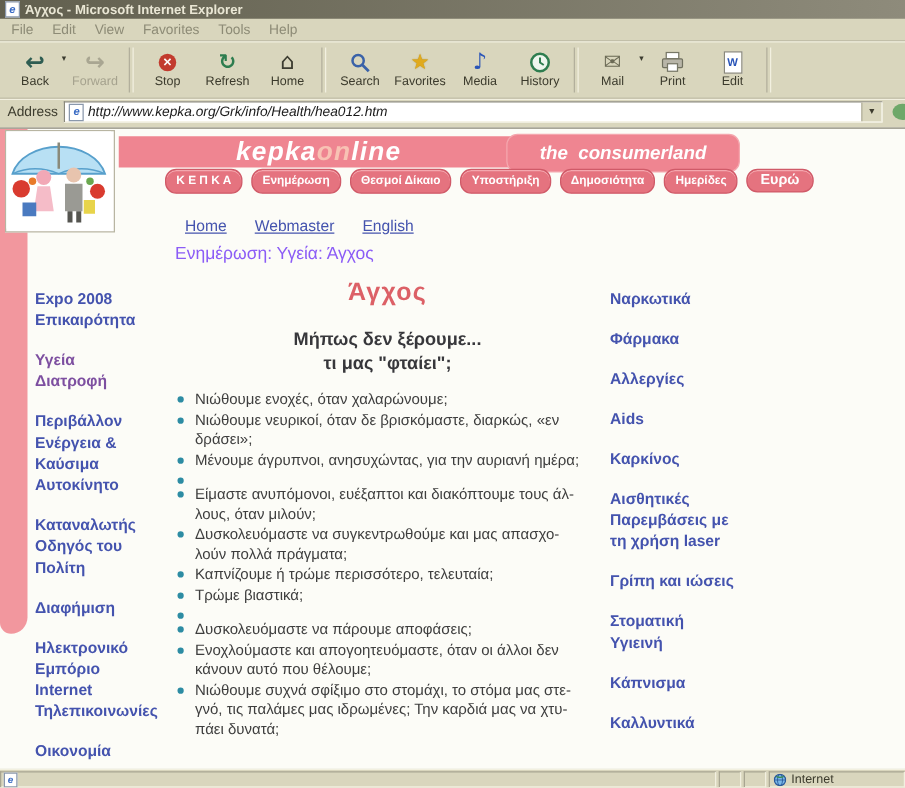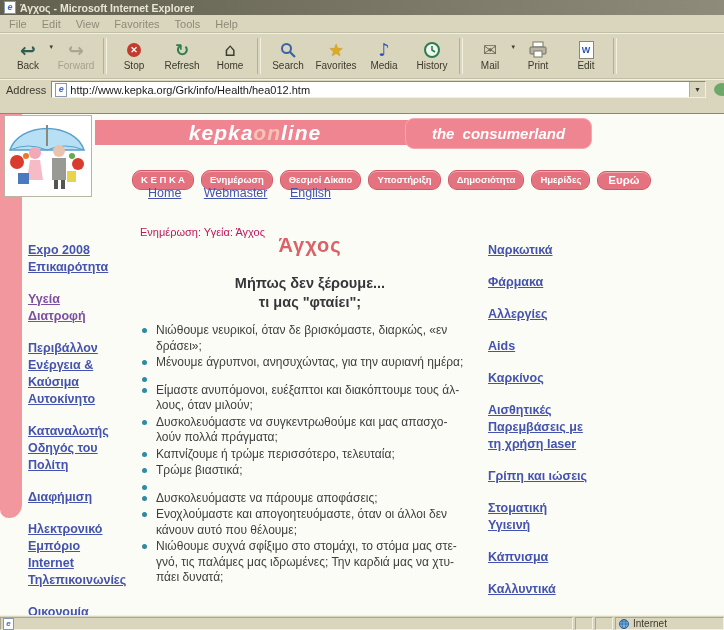--- a/index.html
+++ b/index.html
@@ -41,28 +41,28 @@
   .ic-media{color:#2a55b8;font-size:18px;}
   .ic-mail{color:#6b6a55;}
   .caret{position:absolute;top:8px;right:-1px;font-size:7px;color:#3c3c30;}
   .stop-disc{width:14px;height:14px;border-radius:50%;background:#c23b2e;color:#fff;
     font-size:9px;font-weight:bold;display:flex;align-items:center;justify-content:center;line-height:1;}
   .page-ico{width:13px;height:16px;background:#fff;border:1px solid #8a887a;display:flex;
     align-items:center;justify-content:center;font-size:9px;font-weight:bold;color:#2a55b8;}
   .tb-sep{width:2px;height:36px;border-left:1px solid #b2af9c;border-right:1px solid #f2f0e0;margin:0 3px;}
 
   
-  .addrbar{height:19px;flex:none;display:flex;align-items:center;gap:5px;padding:1px 0 14px 6px;}
+  .addrbar{height:19px;flex:none;display:flex;align-items:center;gap:5px;padding:1px 0 3px 6px;}
   .addr-label{font-size:11px;color:#3c3b2d;flex:none;}
   .addr-input{flex:1;height:15px;background:#fff;
     border-top:1px solid #8a887a;border-left:1px solid #8a887a;
     border-bottom:1px solid #f2f0e0;border-right:1px solid #f2f0e0;
     display:flex;align-items:center;padding-left:3px;position:relative;gap:3px;}
   input.url{border:none;outline:none;background:transparent;flex:1;
-    font-family:"Liberation Sans",sans-serif;font-size:11px;color:#1a1a1a;padding:0 16px 0 0;}
+    font-family:"Liberation Sans",sans-serif;font-size:11px;color:#1a1a1a;padding:0 16px 0 0;font-style:italic;}
   .dd-btn{position:absolute;right:0;top:0;width:15px;height:100%;background:#d9d6bd;
     border-left:1px solid #b2af9c;display:flex;align-items:center;justify-content:center;
     font-size:7px;color:#3c3b2d;cursor:pointer;}
   .go-part{width:13px;height:17px;flex:none;position:relative;overflow:hidden;}
   .go-disc{position:absolute;left:3px;top:2px;width:16px;height:13px;border-radius:50%;
     background:#5aa05a;opacity:.85;}
 
   
   .content{flex:1;position:relative;background:#fcfcf7;border-top:1px solid #8a887a;overflow:hidden;}
 
@@ -71,38 +71,38 @@
   .logo-box{position:absolute;left:4px;top:1px;width:86px;height:80px;background:#fff;
     border:1px solid #b8b5a2;}
   .banner{position:absolute;left:95px;top:6px;width:320px;height:25px;background:var(--banner_pink);
     display:flex;align-items:center;justify-content:center;}
   .brand{color:#fff;font-size:21px;font-weight:bold;font-style:italic;letter-spacing:1px;white-space:nowrap;}
   .brand .on{color:#f8c2b4;}
   .tagline-tab{position:absolute;left:405px;top:4px;width:185px;height:29px;background:var(--banner_pink);
     border:1px solid #f4a7ae;border-radius:9px;display:flex;align-items:center;justify-content:center;}
   .tagline-tab span{color:#fff;font-size:15px;font-weight:bold;font-style:italic;word-spacing:4px;white-space:nowrap;}
 
-  .navrow{position:absolute;left:132px;top:56px;display:flex;gap:7px;align-items:center;}
+  .navrow{position:absolute;left:132px;top:32px;display:flex;gap:7px;align-items:flex-start;}
   .nav-btn{background:var(--button_pink);border:1px solid #d05a68;border-radius:9px;
     box-shadow:inset 0 1px 0 #f4a7ae;color:#fff;font-weight:bold;font-size:9.5px;
     padding:3px 8px 4px;white-space:nowrap;cursor:pointer;text-decoration:none;}
   .nav-btn.euro{font-size:11.5px;padding:2px 10px 3px;}
 
   .quicklinks{position:absolute;left:148px;top:69px;}
   .quicklinks a{color:var(--link_blue);font-size:12.5px;text-decoration:underline;
     margin-right:18px;cursor:pointer;}
 
-  .breadcrumb{position:absolute;left:140px;top:91px;font-size:11px;color:#be185d;margin-top:21px;}
+  .breadcrumb{position:absolute;left:140px;top:91px;font-size:14px;color:#8b5cf6;}
 
   .side-col{position:absolute;top:128px;width:104px;}
   .left-col{left:28px;}
   .right-col{left:488px;width:100px;}
   .sb-group{margin-bottom:15px;}
   .sb-link{display:block;color:var(--link_blue);font-weight:bold;font-size:12.5px;
-    line-height:17px;text-decoration:underline;cursor:pointer;}
+    line-height:17px;cursor:pointer;}
   .sb-link.visited{color:var(--visited_purple);}
 
   .main-col{position:absolute;left:132px;top:120px;width:356px;text-align:center;}
   .page-title{font-size:20px;font-weight:bold;color:var(--title_red);letter-spacing:1px;}
   .subtitle{white-space:pre-line;font-size:14.5px;font-weight:bold;color:#37373b;
     line-height:19px;margin-top:17px;}
   .bullets{text-align:left;margin:11px 0 0 10px;}
   .b-row{display:flex;gap:9px;margin-bottom:1px;}
   .dot{width:5px;height:5px;border-radius:50%;background:var(--bullet_teal);margin-top:5px;flex:none;}
   .btxt{white-space:pre-line;font-size:12px;line-height:15.5px;color:#3e3e3e;}
@@ -305,20 +305,24 @@
         </div>
       </div>
 
     <div class="main-col">
       <div class="page-title">Άγχος</div>
       <div class="subtitle">Μήπως δεν ξέρουμε...
 τι μας "φταίει";</div>
       <div class="bullets">
           <div class="b-row">
             <span class="dot"></span>
+            <span class="btxt">Νιώθουμε ενοχές, όταν χαλαρώνουμε;</span>
+          </div>
+          <div class="b-row">
+            <span class="dot"></span>
             <span class="btxt">Νιώθουμε νευρικοί, όταν δε βρισκόμαστε, διαρκώς, «εν
 δράσει»;</span>
           </div>
           <div class="b-row">
             <span class="dot"></span>
             <span class="btxt">Μένουμε άγρυπνοι, ανησυχώντας, για την αυριανή ημέρα;</span>
           </div>
           <div class="b-row">
             <span class="dot"></span>
           </div>

